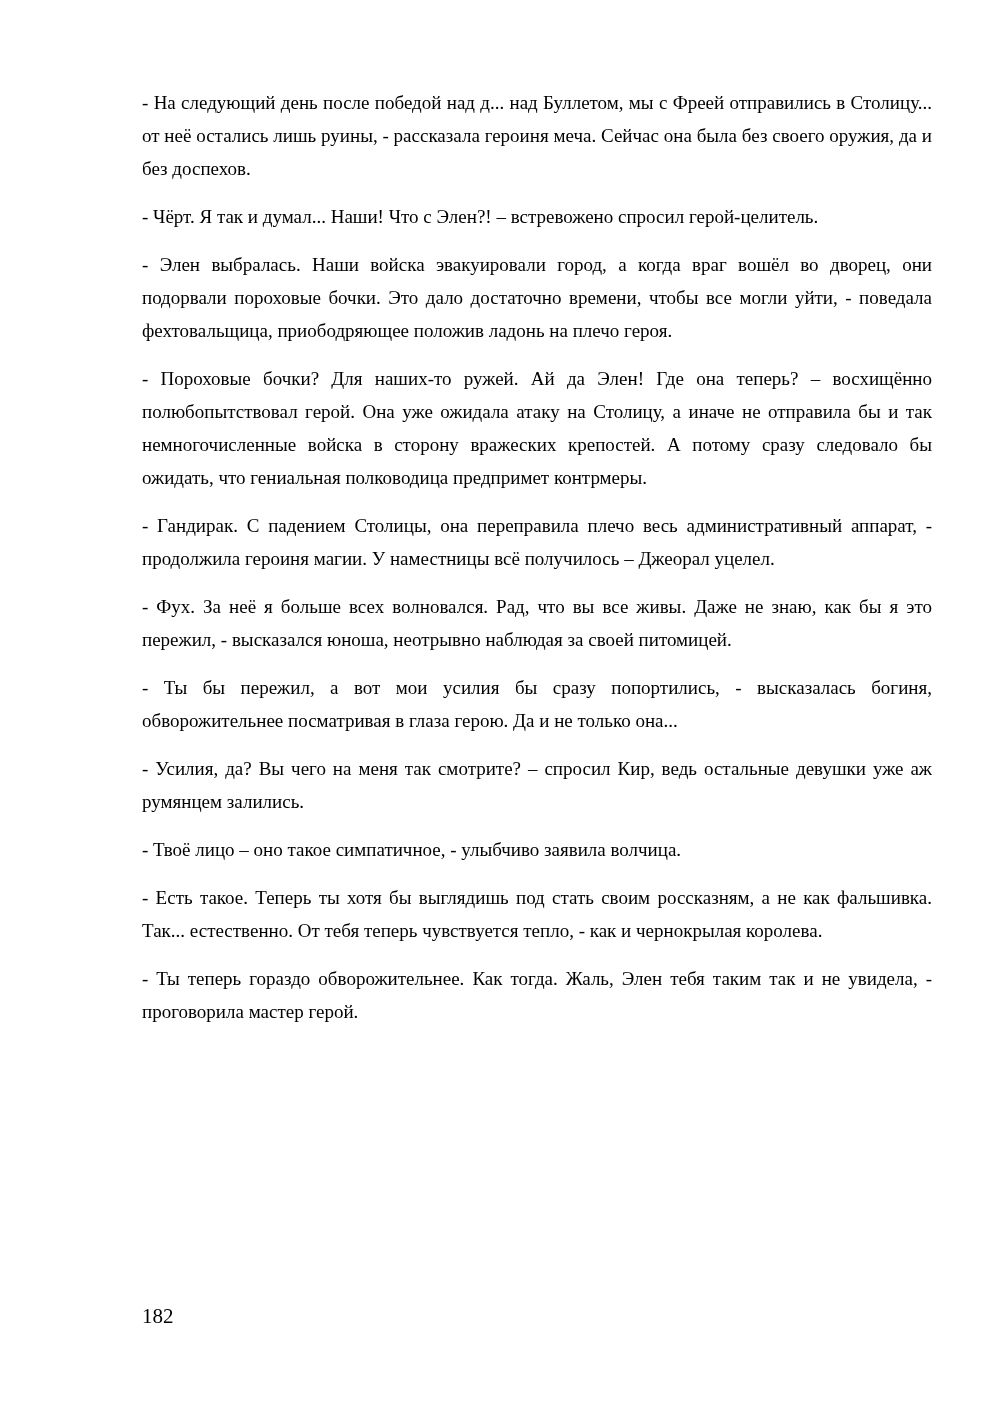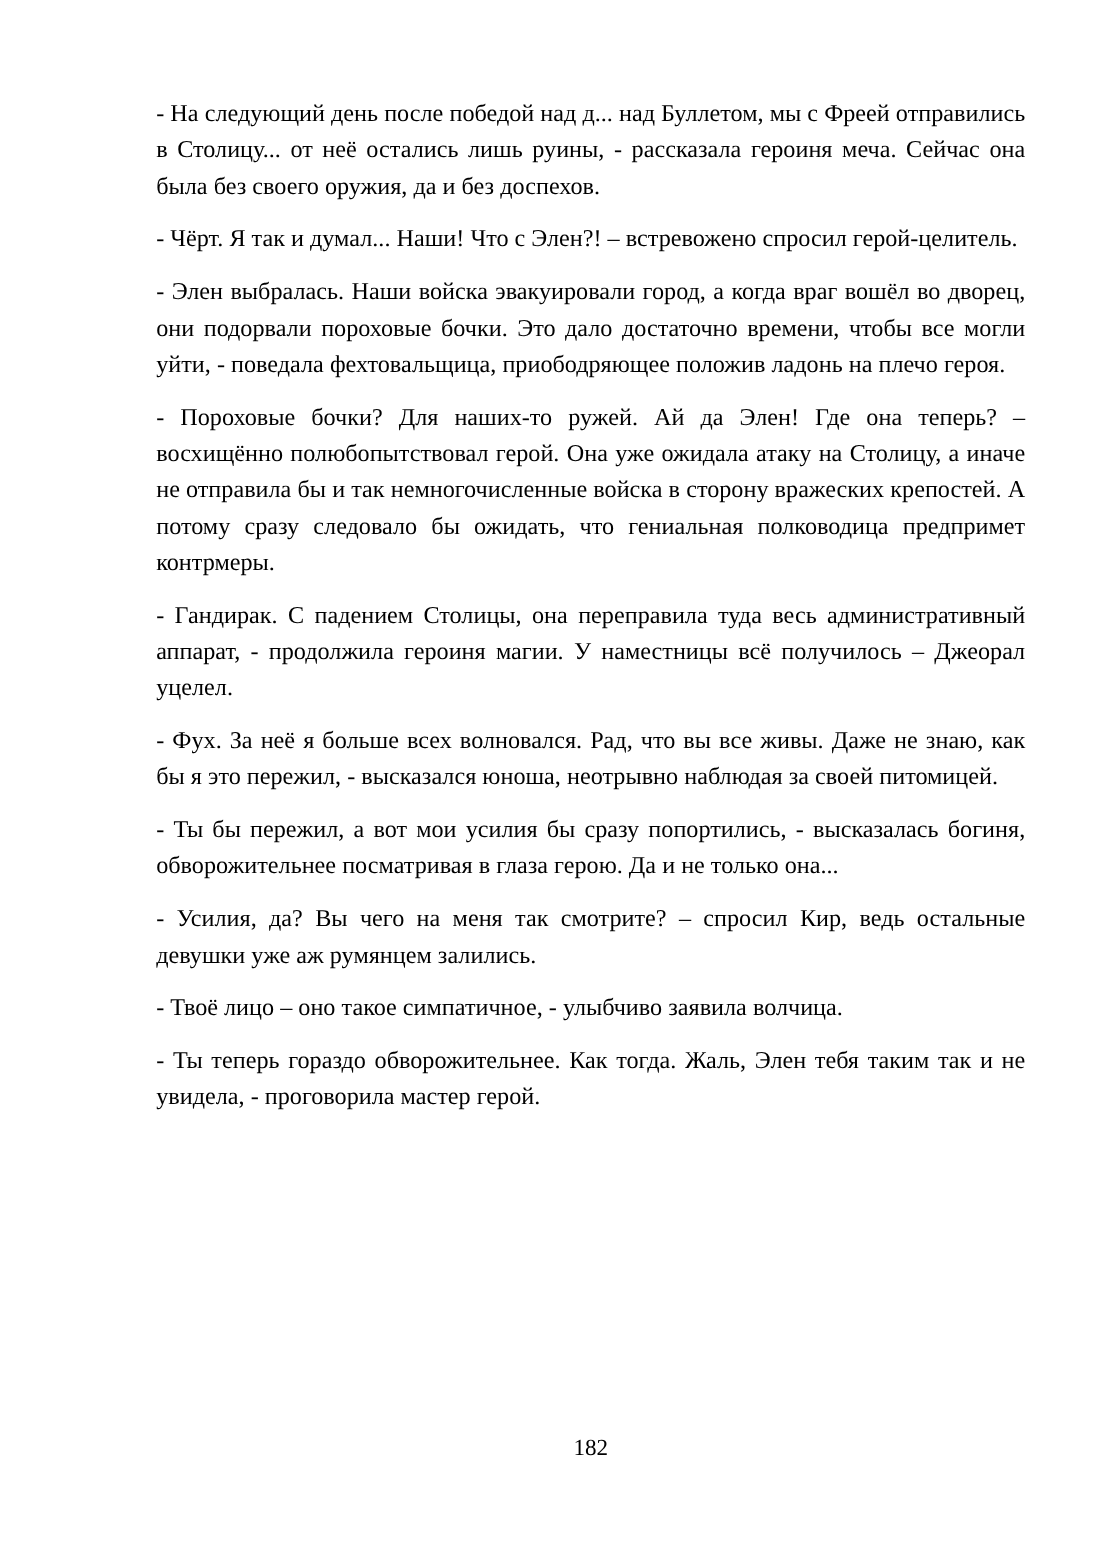--- a/index.html
+++ b/index.html
@@ -19,47 +19,48 @@
     position: absolute;
     inset: 0;
     background: #ffffff;
   }
   .text-block {
     position: absolute;
     left: 142px;
     top: 86px;
     width: 790px;
     text-align: justify;
-    font-size: 22px;
+    font-size: 19px;
     line-height: 33px;
   }
   .text-block p {
     margin: 0 0 15px 0;
     padding: 0;
   }
   .page-number {
     position: absolute;
     top: 1302px;
     left: 142px;
     width: 790px;
-    text-align: center;
+    text-align: left;
     font-size: 21px;
     line-height: 28px;
   }
 </style>
 </head>
 <body>
 
 <div class="page">
   <div class="text-block">
     <p>- На следующий день после победой над д... над Буллетом, мы с Фреей отправились в Столицу... от неё остались лишь руины, - рассказала героиня меча. Сейчас она была без своего оружия, да и без доспехов.</p>
     <p>- Чёрт. Я так и думал... Наши! Что с Элен?! – встревожено спросил герой-целитель.</p>
     <p>- Элен выбралась. Наши войска эвакуировали город, а когда враг вошёл во дворец, они подорвали пороховые бочки. Это дало достаточно времени, чтобы все могли уйти, - поведала фехтовальщица, приободряющее положив ладонь на плечо героя.</p>
     <p>- Пороховые бочки? Для наших-то ружей. Ай да Элен! Где она теперь? – восхищённо полюбопытствовал герой. Она уже ожидала атаку на Столицу, а иначе не отправила бы и так немногочисленные войска в сторону вражеских крепостей. А потому сразу следовало бы ожидать, что гениальная полководица предпримет контрмеры.</p>
-    <p>- Гандирак. С падением Столицы, она переправила туда весь административный аппарат, - продолжила героиня магии. У наместницы всё получилось – Джеорал уцелел.</p>
+    <p>- Гандирак. С падением Столицы, она переправила плечо весь административный аппарат, - продолжила героиня магии. У наместницы всё получилось – Джеорал уцелел.</p>
     <p>- Фух. За неё я больше всех волновался. Рад, что вы все живы. Даже не знаю, как бы я это пережил, - высказался юноша, неотрывно наблюдая за своей питомицей.</p>
     <p>- Ты бы пережил, а вот мои усилия бы сразу попортились, - высказалась богиня, обворожительнее посматривая в глаза герою. Да и не только она...</p>
     <p>- Усилия, да? Вы чего на меня так смотрите? – спросил Кир, ведь остальные девушки уже аж румянцем залились.</p>
     <p>- Твоё лицо – оно такое симпатичное, - улыбчиво заявила волчица.</p>
+    <p>- Есть такое. Теперь ты хотя бы выглядишь под стать своим россказням, а не как фальшивка. Так... естественно. От тебя теперь чувствуется тепло, - как и чернокрылая королева.</p>
     <p>- Ты теперь гораздо обворожительнее. Как тогда. Жаль, Элен тебя таким так и не увидела, - проговорила мастер герой.</p>
   </div>
   <div class="page-number">182</div>
 </div>
 
 </body></html>

